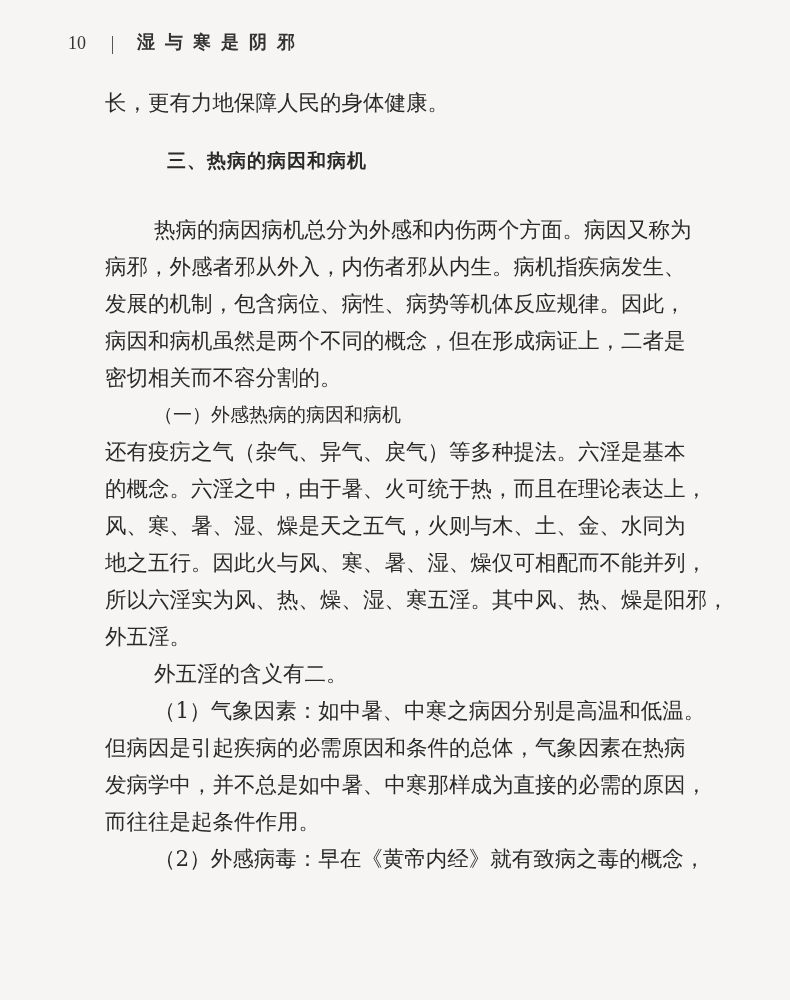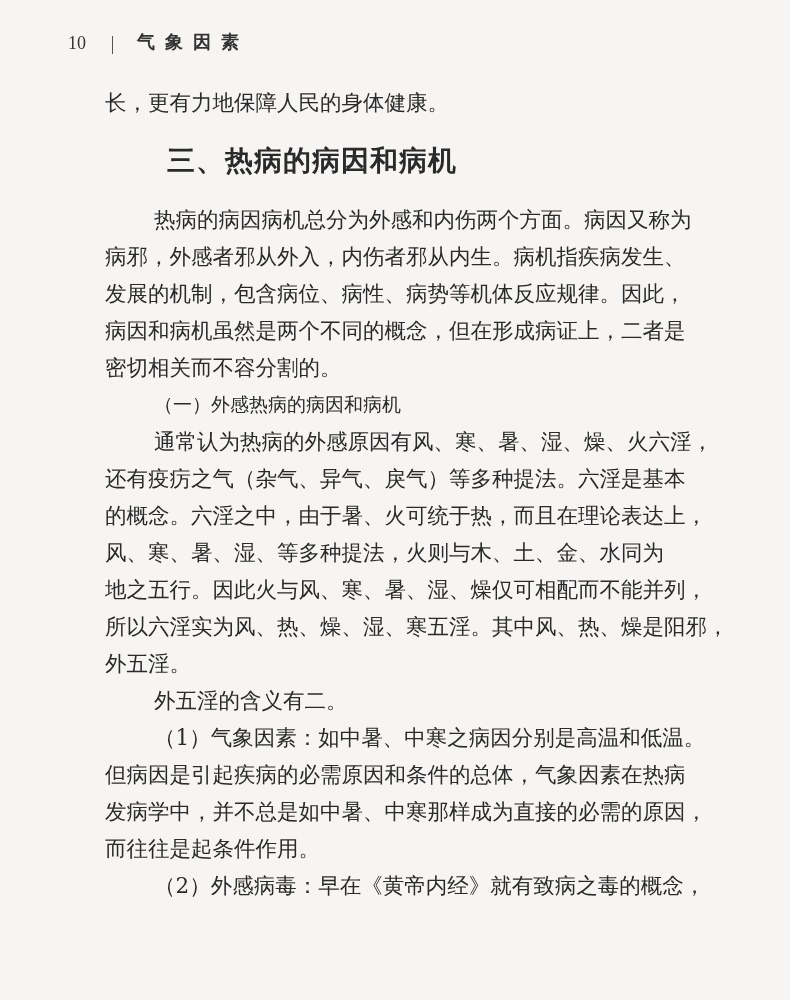--- a/index.html
+++ b/index.html
@@ -22,58 +22,57 @@
     letter-spacing:10px; font-size:18px; color:#333;
   }
   .content {
     position:absolute; left:105px; top:84px; width:670px;
     font-size:21.5px; line-height:37px;
   }
   .line { white-space:nowrap; height:37px; }
   .indent { padding-left:49px; }
   .h2 {
     font-family:"DejaVu Sans", sans-serif; font-weight:bold;
-    font-size:28px; padding-left:62px; margin:21px 0 22px 0;
+    font-size:19px; padding-left:62px; margin:21px 0 32px 0;
     letter-spacing:1px;
   }
   .h3 { padding-left:49px; font-size:19px; }
   .h4 {
     font-family:"DejaVu Sans", sans-serif; font-weight:bold;
     font-size:19px; padding-left:49px;
   }
 </style>
 </head>
 <body>
 
 <div class="header">
   <span class="page-num">10</span>
   <span class="sep"></span>
-  <span class="book-title">气象因素</span>
+  <span class="book-title">湿与寒是阴邪</span>
 </div>
 
 <div class="content">
   <div class="line">长，更有力地保障人民的身体健康。</div>
 
   <div class="line h2">三、热病的病因和病机</div>
 
   <div>
     <div class="line indent">热病的病因病机总分为外感和内伤两个方面。病因又称为</div>
     <div class="line">病邪，外感者邪从外入，内伤者邪从内生。病机指疾病发生、</div>
     <div class="line">发展的机制，包含病位、病性、病势等机体反应规律。因此，</div>
     <div class="line">病因和病机虽然是两个不同的概念，但在形成病证上，二者是</div>
     <div class="line">密切相关而不容分割的。</div>
   </div>
 
   <div class="line h3">（一）外感热病的病因和病机</div>
 
   <div>
-    <div class="line indent">通常认为热病的外感原因有风、寒、暑、湿、燥、火六淫，</div>
     <div class="line">还有疫疠之气（杂气、异气、戾气）等多种提法。六淫是基本</div>
     <div class="line">的概念。六淫之中，由于暑、火可统于热，而且在理论表达上，</div>
-    <div class="line">风、寒、暑、湿、等多种提法，火则与木、土、金、水同为</div>
+    <div class="line">风、寒、暑、湿、燥是天之五气，火则与木、土、金、水同为</div>
     <div class="line">地之五行。因此火与风、寒、暑、湿、燥仅可相配而不能并列，</div>
     <div class="line">所以六淫实为风、热、燥、湿、寒五淫。其中风、热、燥是阳邪，</div>
     <div class="line">外五淫。</div>
   </div>
 
   <div class="line indent">外五淫的含义有二。</div>
 
   <div>
     <div class="line indent">（1）气象因素：如中暑、中寒之病因分别是高温和低温。</div>
     <div class="line">但病因是引起疾病的必需原因和条件的总体，气象因素在热病</div>

